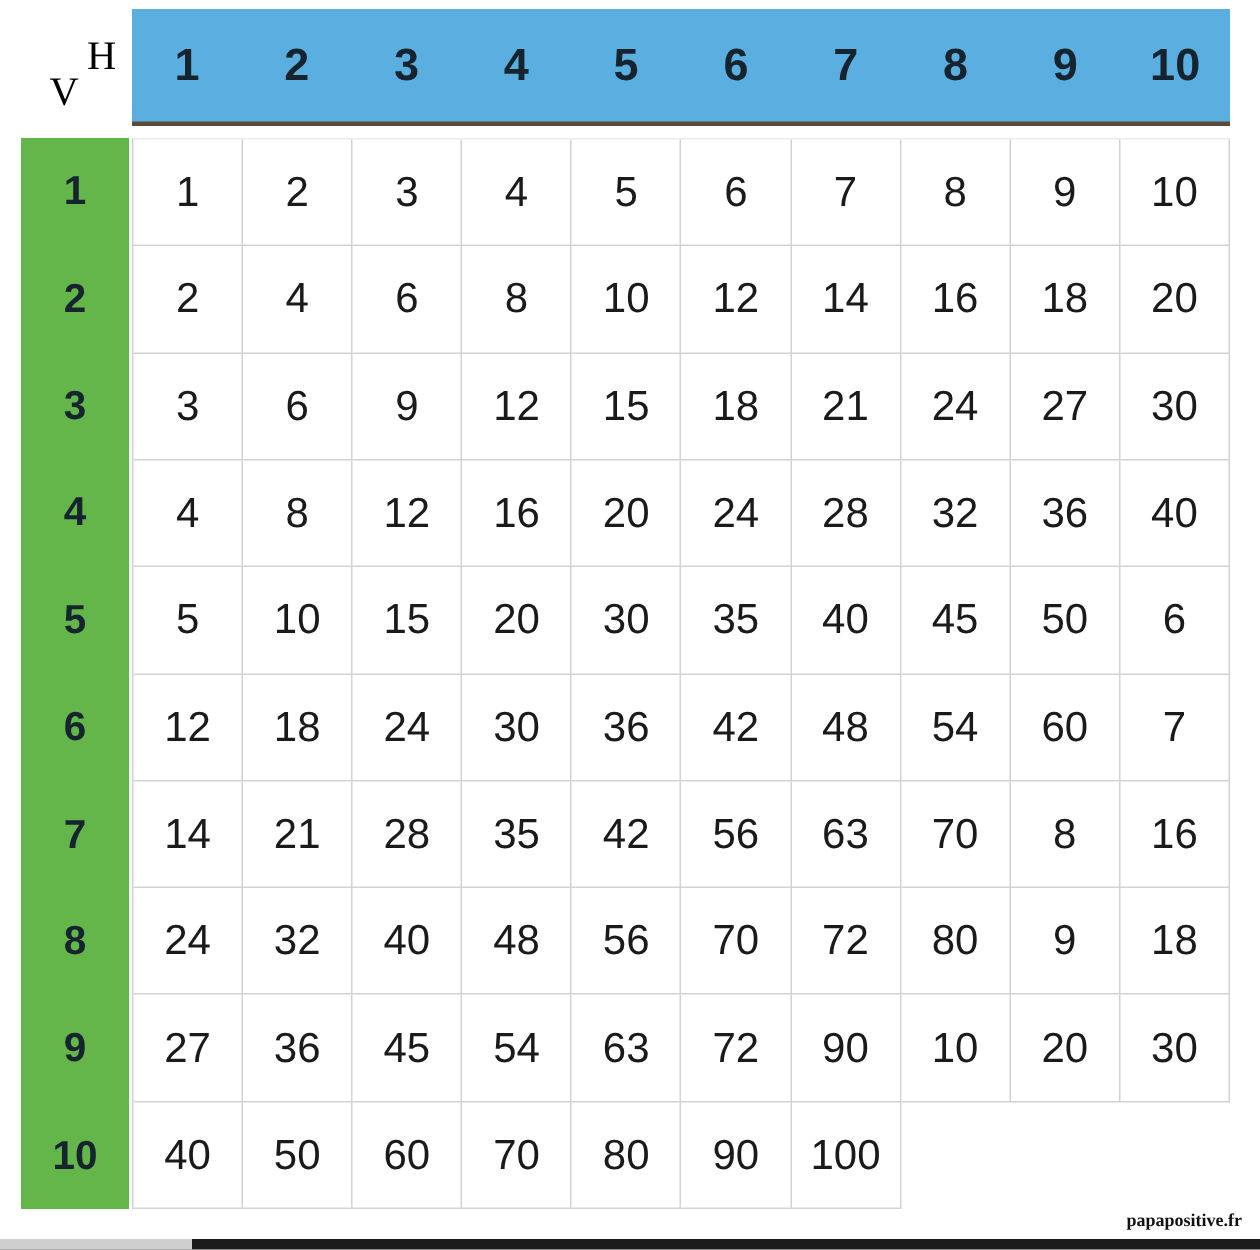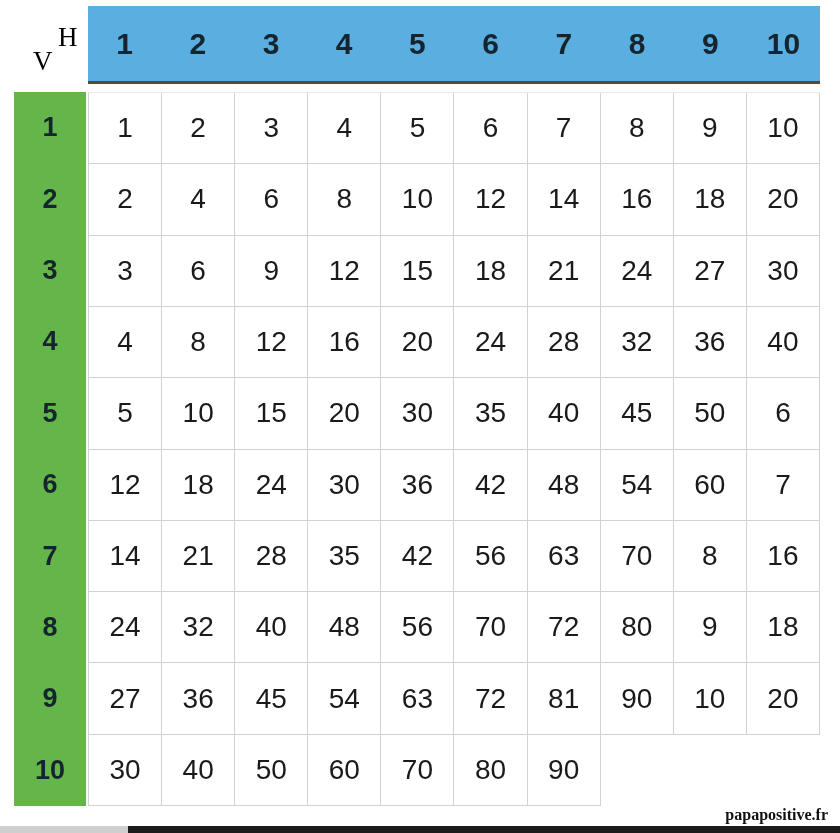--- a/index.html
+++ b/index.html
@@ -120,21 +120,21 @@
     color: #1a1a1a;
     box-sizing: border-box;
   }
 
   
   #credit {
     position: absolute;
     right: 12px;
     top: 806px;
     font-family: "Liberation Serif", serif;
-    font-size: 16px;
+    font-size: 12px;
     font-weight: bold;
     color: #111111;
   }
 
   
   #bottom-strip {
     position: absolute;
     left: 0;
     top: 826px;
     width: 840px;
@@ -266,31 +266,31 @@
       <div class="cell">72</div>
       <div class="cell">80</div>
       <div class="cell">9</div>
       <div class="cell">18</div>
       <div class="cell">27</div>
       <div class="cell">36</div>
       <div class="cell">45</div>
       <div class="cell">54</div>
       <div class="cell">63</div>
       <div class="cell">72</div>
-      <div class="cell">81</div>
       <div class="cell">90</div>
       <div class="cell">10</div>
       <div class="cell">20</div>
       <div class="cell">30</div>
       <div class="cell">40</div>
       <div class="cell">50</div>
       <div class="cell">60</div>
       <div class="cell">70</div>
       <div class="cell">80</div>
       <div class="cell">90</div>
+      <div class="cell">100</div>
     </div>
 
   <div id="credit">papapositive.fr</div>
 
   <div id="bottom-strip">
     <div class="light"></div>
   </div>
 
 </div>
 

